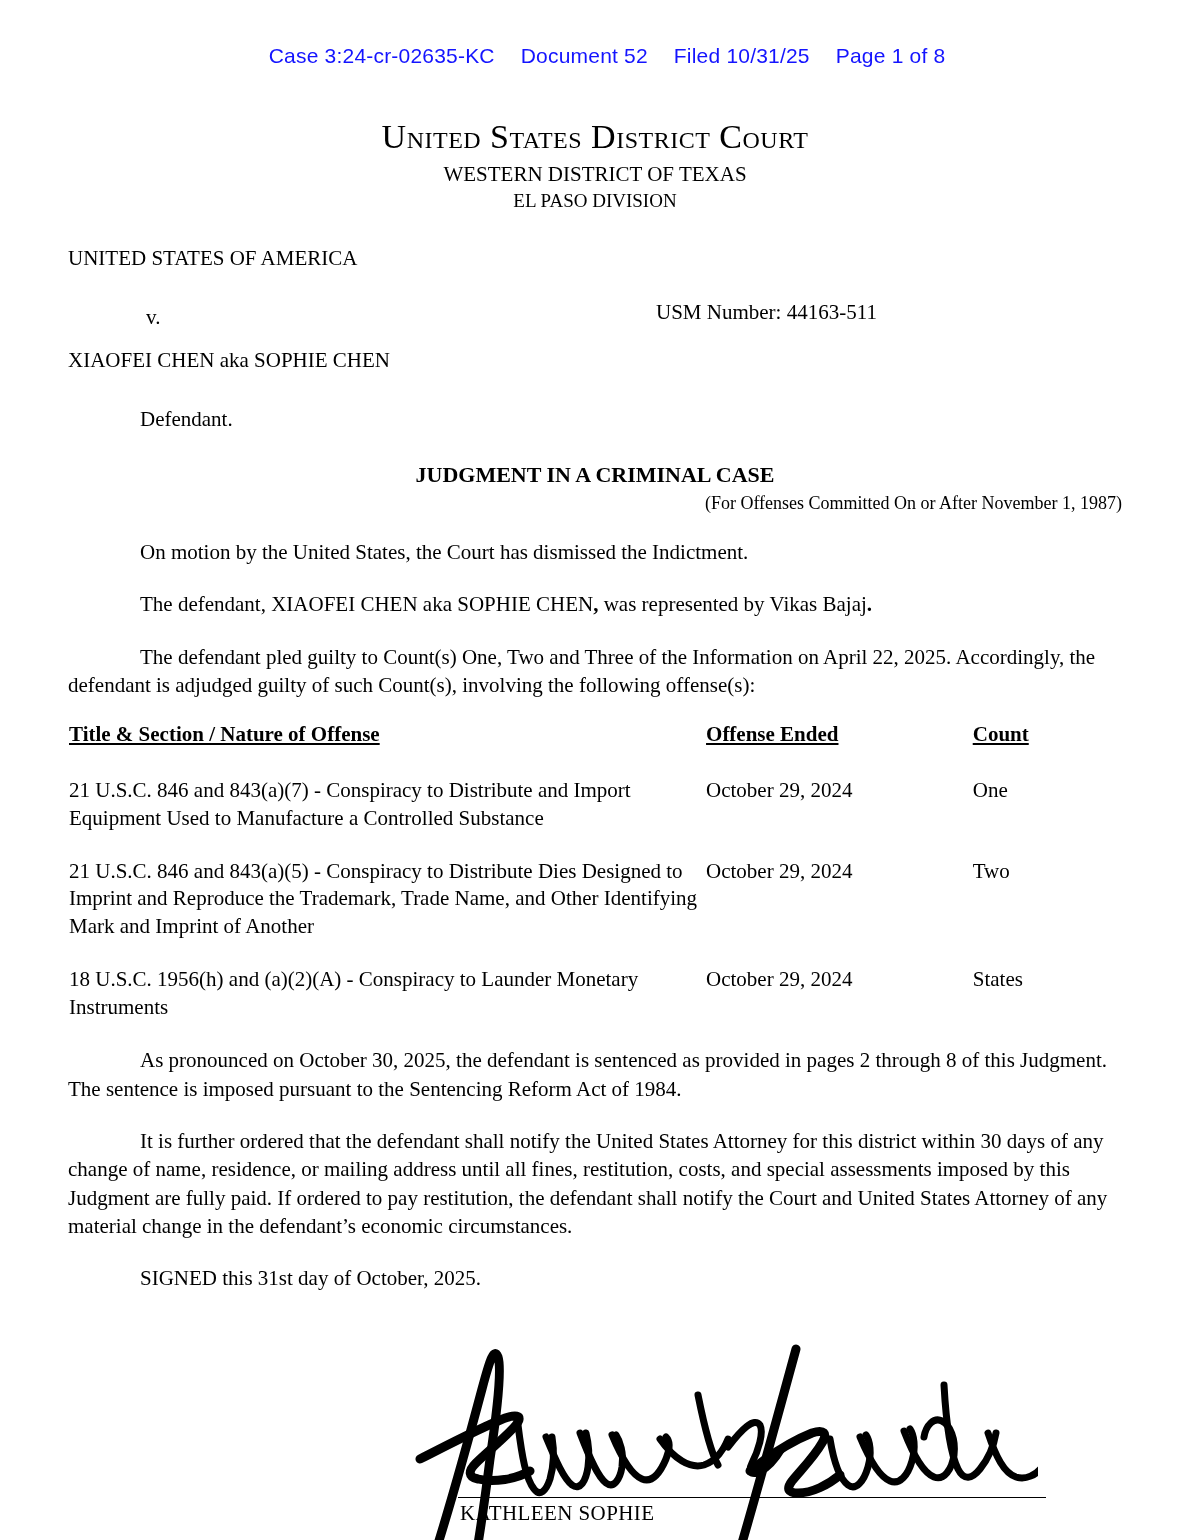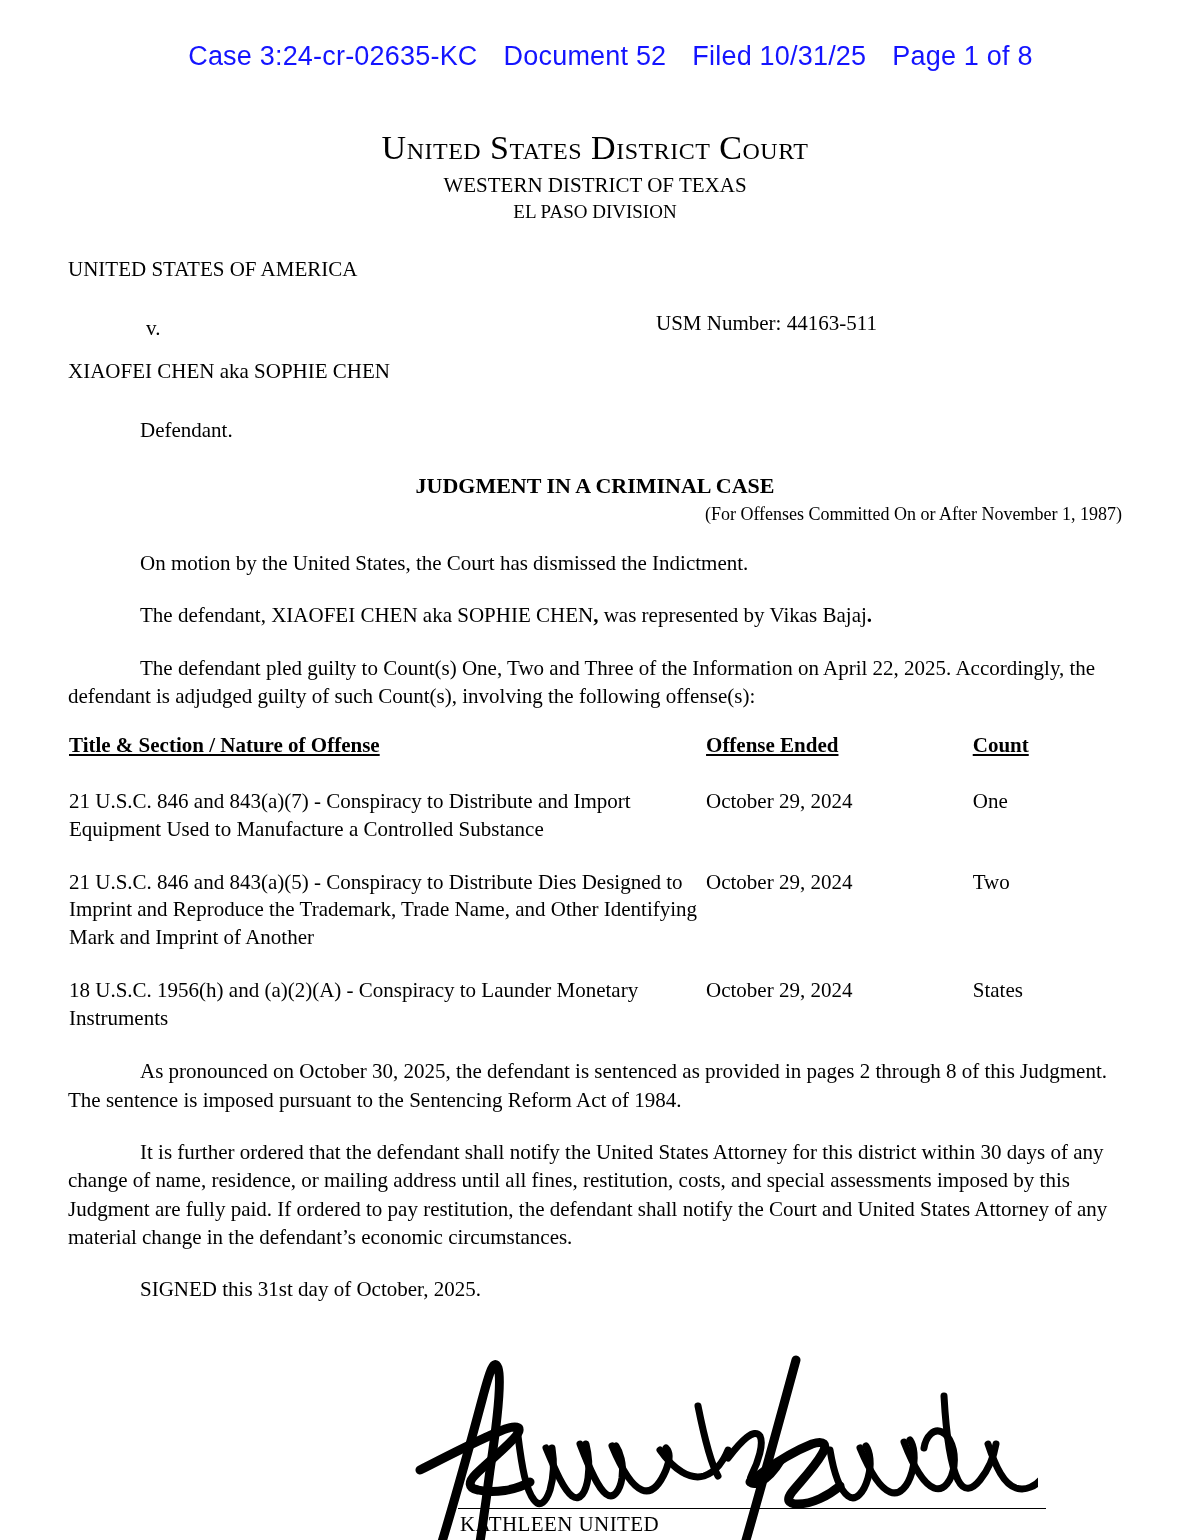--- a/index.html
+++ b/index.html
@@ -18,23 +18,23 @@
   .page {
     position: relative;
     width: 1190px;
     height: 1540px;
     padding: 0;
   }
   .ecf-header {
     text-align: center;
     color: #1414ff;
     font-family: "Liberation Sans", sans-serif;
-    font-size: 27px;
+    font-size: 21px;
     letter-spacing: 0.2px;
-    padding-top: 10px;
+    padding-top: 20px;
     white-space: pre;
   }
   .ecf-header span { display: inline-block; }
   .ecf-gap { display: inline-block; width: 26px; }
 
   .court-title {
     text-align: center;
     margin-top: 26px;
     font-size: 34px;
     font-variant: small-caps;
@@ -236,18 +236,18 @@
           <path d="M398 20 C380 86, 362 152, 344 214 C334 250, 328 262, 324 258" stroke-width="9"></path>
           <path d="M352 142 C372 126, 394 112, 414 104 C426 100, 430 104, 424 114 C416 128, 402 142, 394 152 C388 160, 390 164, 400 164 C414 164, 430 156, 442 146" stroke-width="9"></path>
           <path d="M432 110 C436 134, 442 150, 450 156 C458 162, 466 152, 470 138 C474 124, 472 112, 468 106" stroke-width="7"></path>
           <path d="M462 108 C472 132, 482 148, 492 152 C502 156, 510 146, 514 132 C518 118, 516 106, 512 100" stroke-width="7"></path>
           <path d="M506 102 C516 128, 526 144, 536 148 C546 152, 554 140, 556 126 C558 110, 552 96, 544 92 C536 88, 528 96, 526 108" stroke-width="7"></path>
           <path d="M546 56 C548 92, 552 124, 560 140 C566 152, 574 150, 582 140 C590 130, 596 116, 598 104" stroke-width="7"></path>
           <path d="M590 104 C598 128, 606 144, 618 148 C628 151, 638 146, 644 138" stroke-width="7"></path>
         </g>
       </svg>
       <div class="sig-line"></div>
-      <div class="sig-name">KATHLEEN  UNITED</div>
+      <div class="sig-name">KATHLEEN  SOPHIE</div>
 
     </div>
 
   </div>
 </div>
 
 </body></html>

